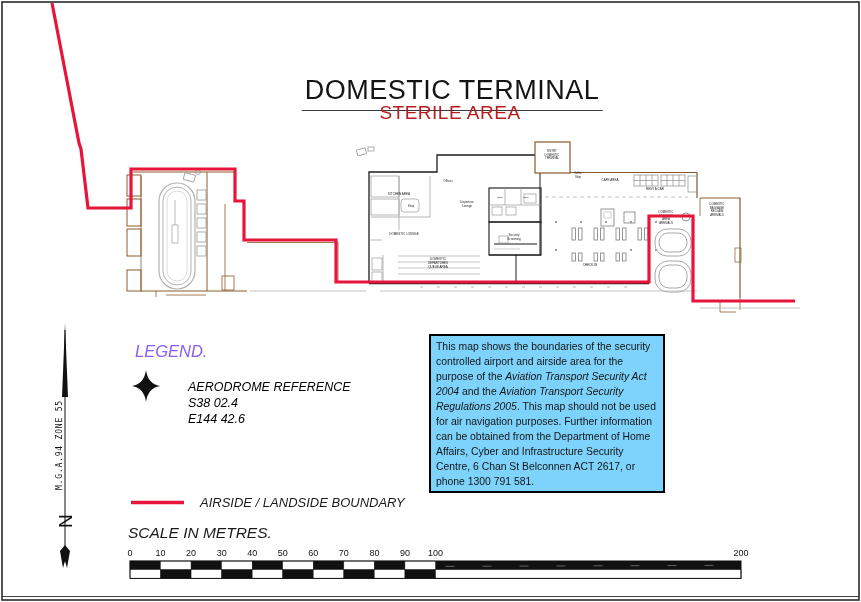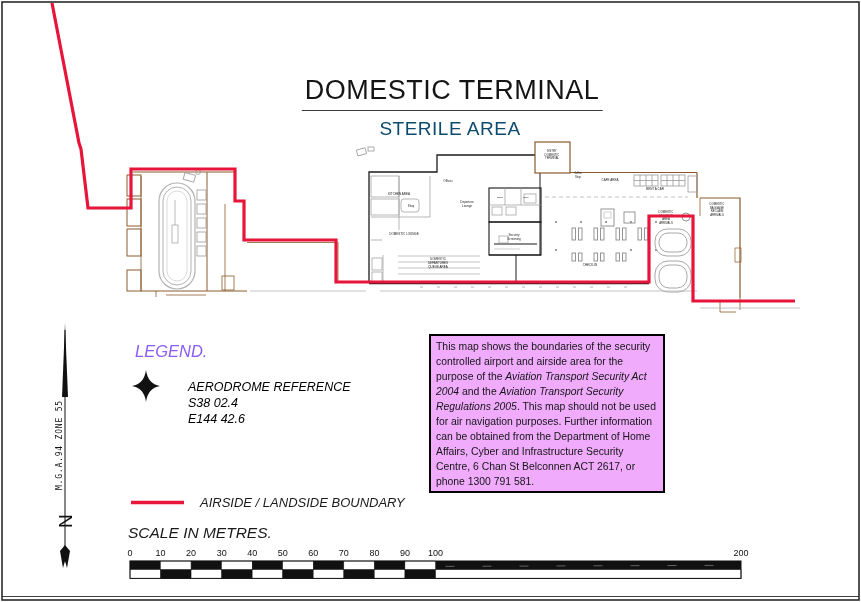--- a/index.html
+++ b/index.html
@@ -2,26 +2,26 @@
 <html><head>
 <meta charset="utf-8">
 <style>
   html,body{margin:0;padding:0;background:#e9e9e9;}
   .sheet{position:relative;width:861px;height:602px;background:#ffffff;overflow:hidden;
          font-family:"Liberation Sans",sans-serif;color:#111;}
   svg{position:absolute;left:0;top:0;}
   .abs{position:absolute;}
   .title{font-size:27px;letter-spacing:.5px;color:#141414;border-bottom:1.6px solid #3a3a3a;
          padding:0 3px 4px 3px;white-space:nowrap;}
-  .subtitle{font-size:19px;letter-spacing:.5px;color:#0c4a6e;white-space:nowrap;margin-top:16px;}
+  .subtitle{font-size:19px;letter-spacing:.5px;color:#b91c1c;white-space:nowrap;}
   .legend-head{font-style:italic;font-size:16.5px;color:#8b5cf6;}
   .arp-text{font-style:italic;font-size:12.5px;line-height:16px;color:#000000;}
   .bnd-label{font-style:italic;font-size:13px;color:#1a1a1a;white-space:nowrap;}
   .scale-head{font-style:italic;font-size:15.5px;color:#1a1a1a;white-space:nowrap;}
-  .notice{box-sizing:border-box;width:236px;border:2.4px solid #000;background:#f0abfc;
+  .notice{box-sizing:border-box;width:236px;border:2.4px solid #000;background:#7dd3fc;
           padding:3px 6px 2px 5px;font-size:10.4px;line-height:15.05px;color:#151515;}
   .notice i{font-style:italic;}
 </style>
 </head>
 <body>
 
 <div class="sheet">
 
   <svg id="map-svg" width="861" height="602" viewBox="0 0 861 602">
 

